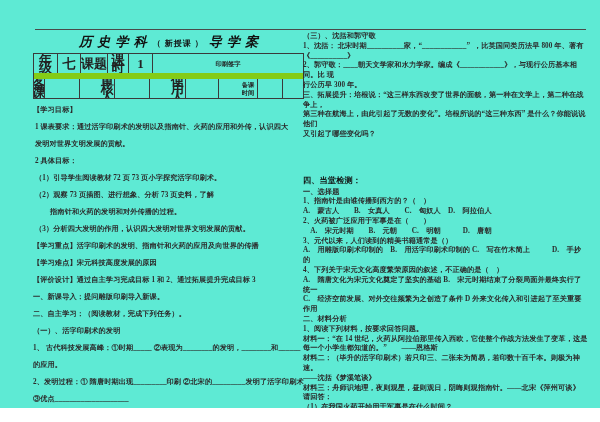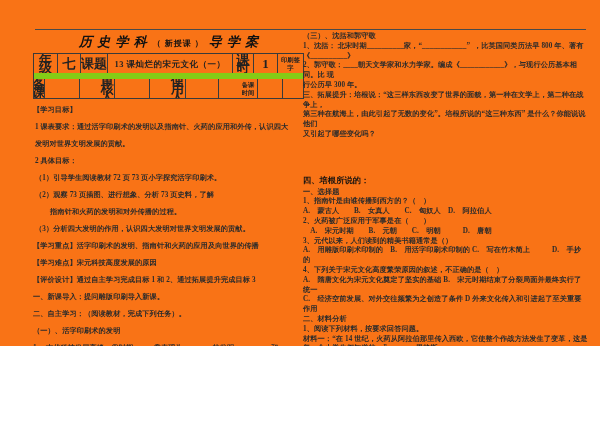--- a/index.html
+++ b/index.html
@@ -1,17 +1,17 @@
 <!DOCTYPE html>
 <html><head>
 <meta charset="utf-8">
 <style>
   html,body{margin:0;padding:0;background:#ffffff;}
   .page{
-    position:relative;width:600px;height:346px;background:#f97316;overflow:hidden;
+    position:relative;width:600px;height:408px;background:#5eead4;overflow:hidden;
     font-family:"Liberation Serif","DejaVu Serif",serif;color:#2b2b2b;
   }
   .top-rule{position:absolute;left:35px;top:29px;width:551px;height:0;border-top:1.5px solid #4a4a4a;}
   
   .left-col{position:absolute;left:33px;top:31px;width:272px;}
   .doc-title{ text-align:center;font-weight:bold;color:#111;margin:1px 0 2px 0;letter-spacing:1px;}
   .doc-title .big{font-size:13px;font-style:italic;}
   .doc-title .paren{font-size:8px;font-style:normal;}
   .info-table{border:1px solid #3a3a3a;width:269px;}
   .trow{display:flex;height:19px;}
@@ -46,21 +46,20 @@
       <span class="big">历 史 学 科</span>
       <span class="paren">（ 新授课 ）</span>
       <span class="big">导 学 案</span>
     </div>
 
     <div class="info-table">
       <div class="trow">
         <div class="tcell" style="width:24px">年级</div>
         <div class="tcell" style="width:23px">七</div>
         <div class="tcell" style="width:27px">课题</div>
-        <div class="tcell topic" style="width:125px">13 课灿烂的宋元文化（一）</div>
         <div class="tcell wrap" style="width:21px">课 时</div>
         <div class="tcell" style="width:24px">1</div>
         <div class="tcell small" style="flex:1">印刷签字</div>
       </div>
       <div class="trow">
         <div class="tcell" style="width:24px">备课</div>
         <div class="tcell" style="width:33px"></div>
         <div class="tcell" style="width:33px">审核人</div>
         <div class="tcell" style="width:33px"></div>
         <div class="tcell" style="width:33px">使用人</div>
@@ -107,21 +106,21 @@
 
   <div class="right-col">
     <div class="block">（三）、沈括和郭守敬
 1、沈括： 北宋时期__________家，“____________”  ，比英国同类历法早 800 年、著有
 《__________》
 2、郭守敬：____朝天文学家和水力学家。编成《____________》，与现行公历基本相同。比 现
 行公历早 300 年。
 三、拓展提升：培根说：“这三样东西改变了世界的面貌，第一种在文学上，第二种在战争上，
 第三种在航海上，由此引起了无数的变化”。培根所说的“这三种东西” 是什么？你能说说他们
 又引起了哪些变化吗？</div>
-    <div class="block quiz-head">四、培根所说的：</div>
+    <div class="block quiz-head">四、当堂检测：</div>
     <div class="block quiz-body">一、选择题
 1、指南针是由谁传播到西方的？（　）
 A.　蒙古人　　B.　女真人　　C.　匈奴人　D.　阿拉伯人
 2、火药被广泛应用于军事是在（　　）
 　A.　宋元时期　　B.　元朝　　C.　明朝　　　D.　唐朝
 3、元代以来，人们读到的精美书籍通常是（）
 A.　用雕版印刷术印制的　B.　用活字印刷术印制的 C.　写在竹木简上　　　D.　手抄的
 4、下列关于宋元文化高度繁荣原因的叙述，不正确的是（　）
 A.　隋唐文化为宋元文化奠定了坚实的基础 B.　宋元时期结束了分裂局面并最终实行了统一
 C.　经济空前发展、对外交往频繁为之创造了条件 D 外来文化传入和引进起了至关重要作用

